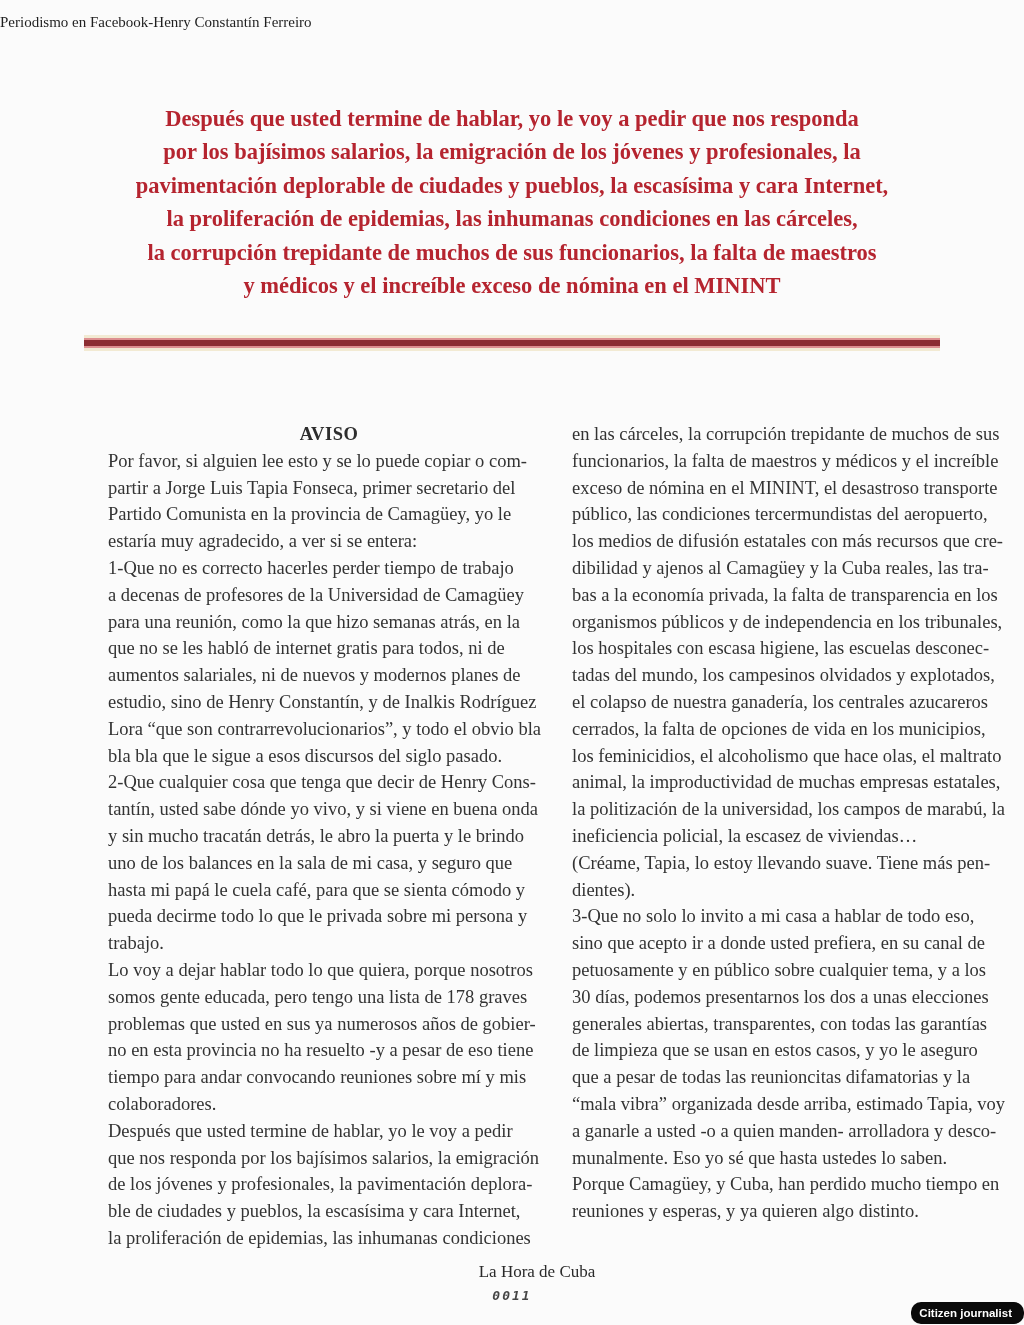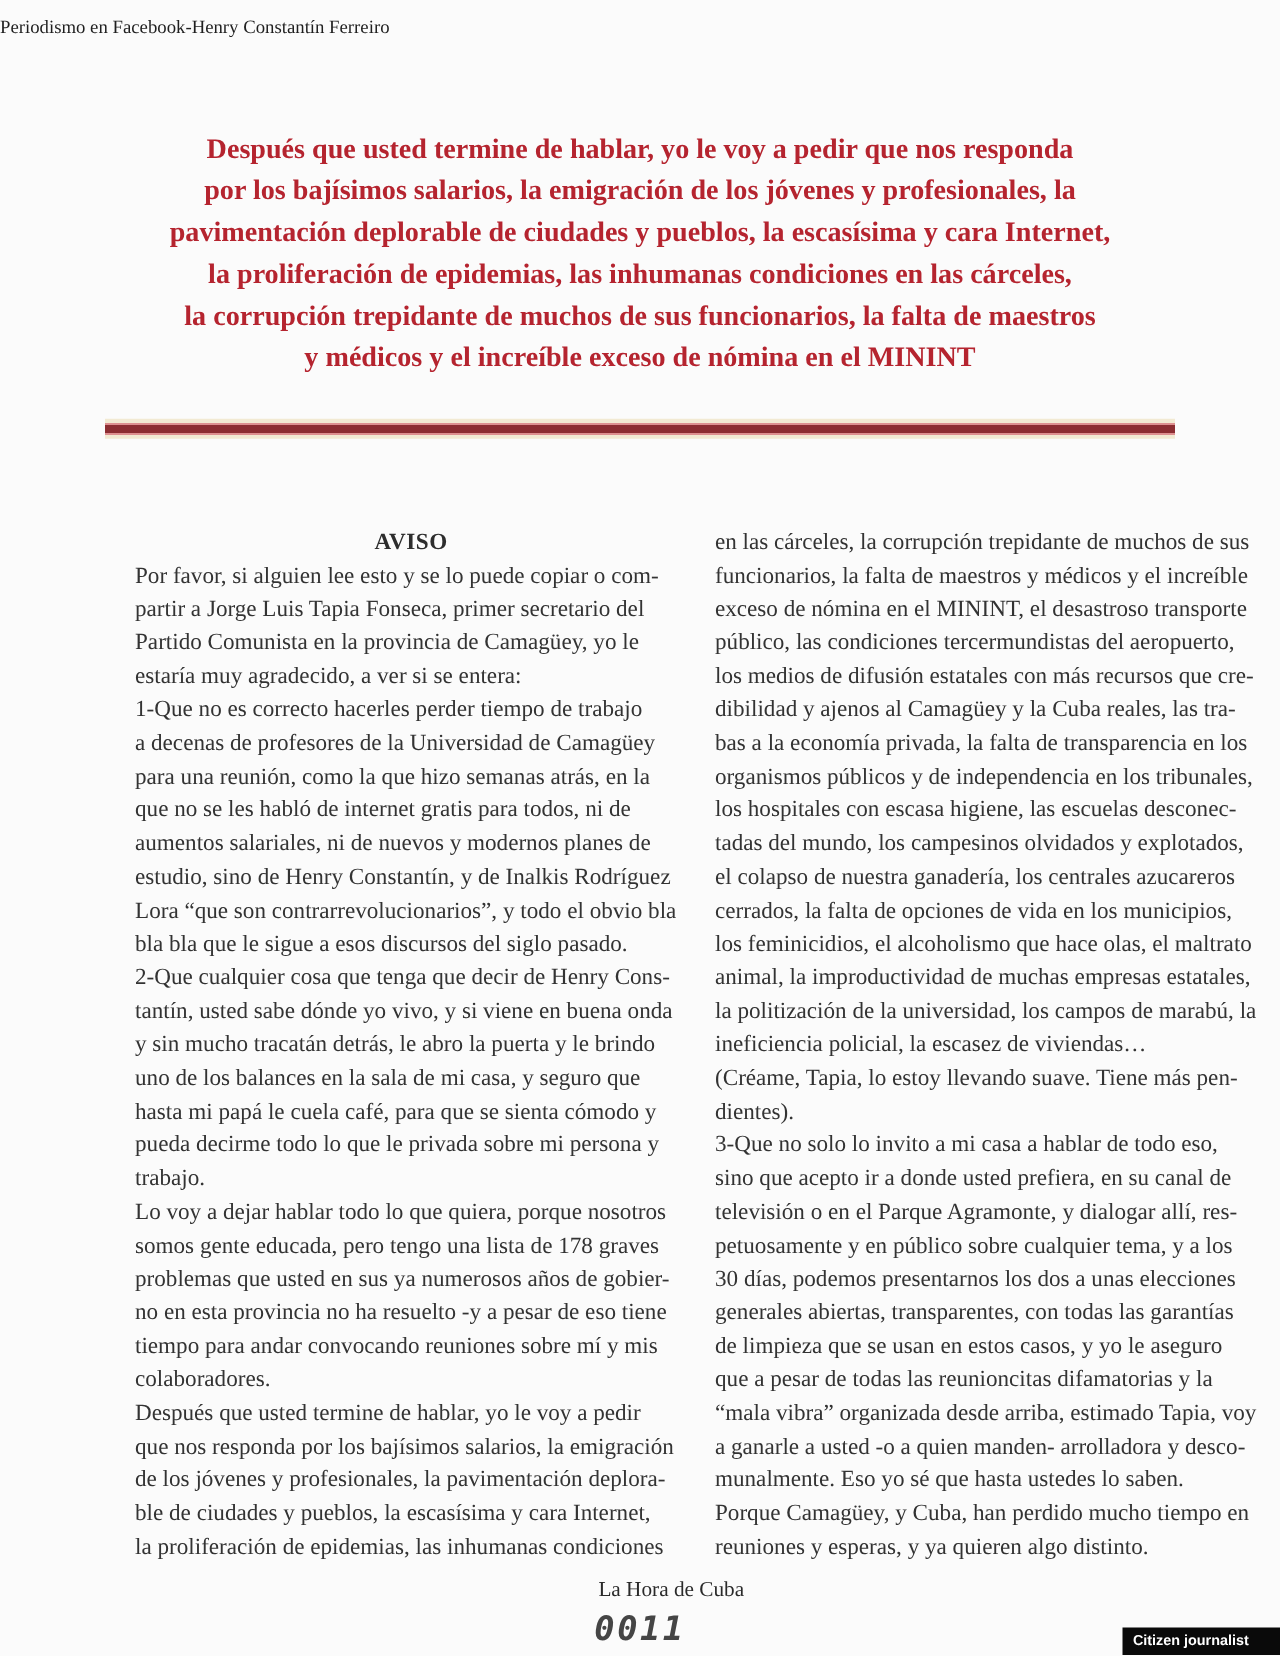--- a/index.html
+++ b/index.html
@@ -63,32 +63,33 @@
   .footer-pub {
     position: absolute; top: 1262px; left: 0; width: 100%;
     text-align: center;
     font-size: 17px; color: #2a2a2a; padding-left: 25px;
   }
   .counter {
     position: absolute; top: 1288px; left: 0; width: 100%;
     text-align: center;
     font-family: "DejaVu Sans Mono", monospace;
     font-weight: bold; font-style: italic;
-    font-size: 27px; color: #454545;
+    font-size: 13px; color: #454545;
     letter-spacing: 2px;
   }
 
   .badge {
     position: absolute; right: 0; bottom: 1px;
     background: #0a0a0a;
     color: #ffffff;
     font-family: "Liberation Sans", sans-serif;
     font-weight: bold;
     font-size: 11.5px;
-    padding: 5px 25px 5px 8px;
+    padding: 5px 12px 5px 8px;
+    border-radius: 10px;
   }
 </style>
 </head>
 <body>
 
 <div class="page">
 
   <div class="doc-header">Periodismo en Facebook-Henry Constantín Ferreiro</div>
 
   <div class="headline">
@@ -153,21 +154,20 @@
           <div class="text-line">el colapso de nuestra ganadería, los centrales azucareros</div>
           <div class="text-line">cerrados, la falta de opciones de vida en los municipios,</div>
           <div class="text-line">los feminicidios, el alcoholismo que hace olas, el maltrato</div>
           <div class="text-line">animal, la improductividad de muchas empresas estatales,</div>
           <div class="text-line">la politización de la universidad, los campos de marabú, la</div>
           <div class="text-line">ineficiencia policial, la escasez de viviendas…</div>
           <div class="text-line">(Créame, Tapia, lo estoy llevando suave. Tiene más pen-</div>
           <div class="text-line">dientes).</div>
           <div class="text-line">3-Que no solo lo invito a mi casa a hablar de todo eso,</div>
           <div class="text-line">sino que acepto ir a donde usted prefiera, en su canal de</div>
-          <div class="text-line">televisión o en el Parque Agramonte, y dialogar allí, res-</div>
           <div class="text-line">petuosamente y en público sobre cualquier tema, y a los</div>
           <div class="text-line">30 días, podemos presentarnos los dos a unas elecciones</div>
           <div class="text-line">generales abiertas, transparentes, con todas las garantías</div>
           <div class="text-line">de limpieza que se usan en estos casos, y yo le aseguro</div>
           <div class="text-line">que a pesar de todas las reunioncitas difamatorias y la</div>
           <div class="text-line">“mala vibra” organizada desde arriba, estimado Tapia, voy</div>
           <div class="text-line">a ganarle a usted -o a quien manden- arrolladora y desco-</div>
           <div class="text-line">munalmente. Eso yo sé que hasta ustedes lo saben.</div>
           <div class="text-line">Porque Camagüey, y Cuba, han perdido mucho tiempo en</div>
           <div class="text-line">reuniones y esperas, y ya quieren algo distinto.</div>

